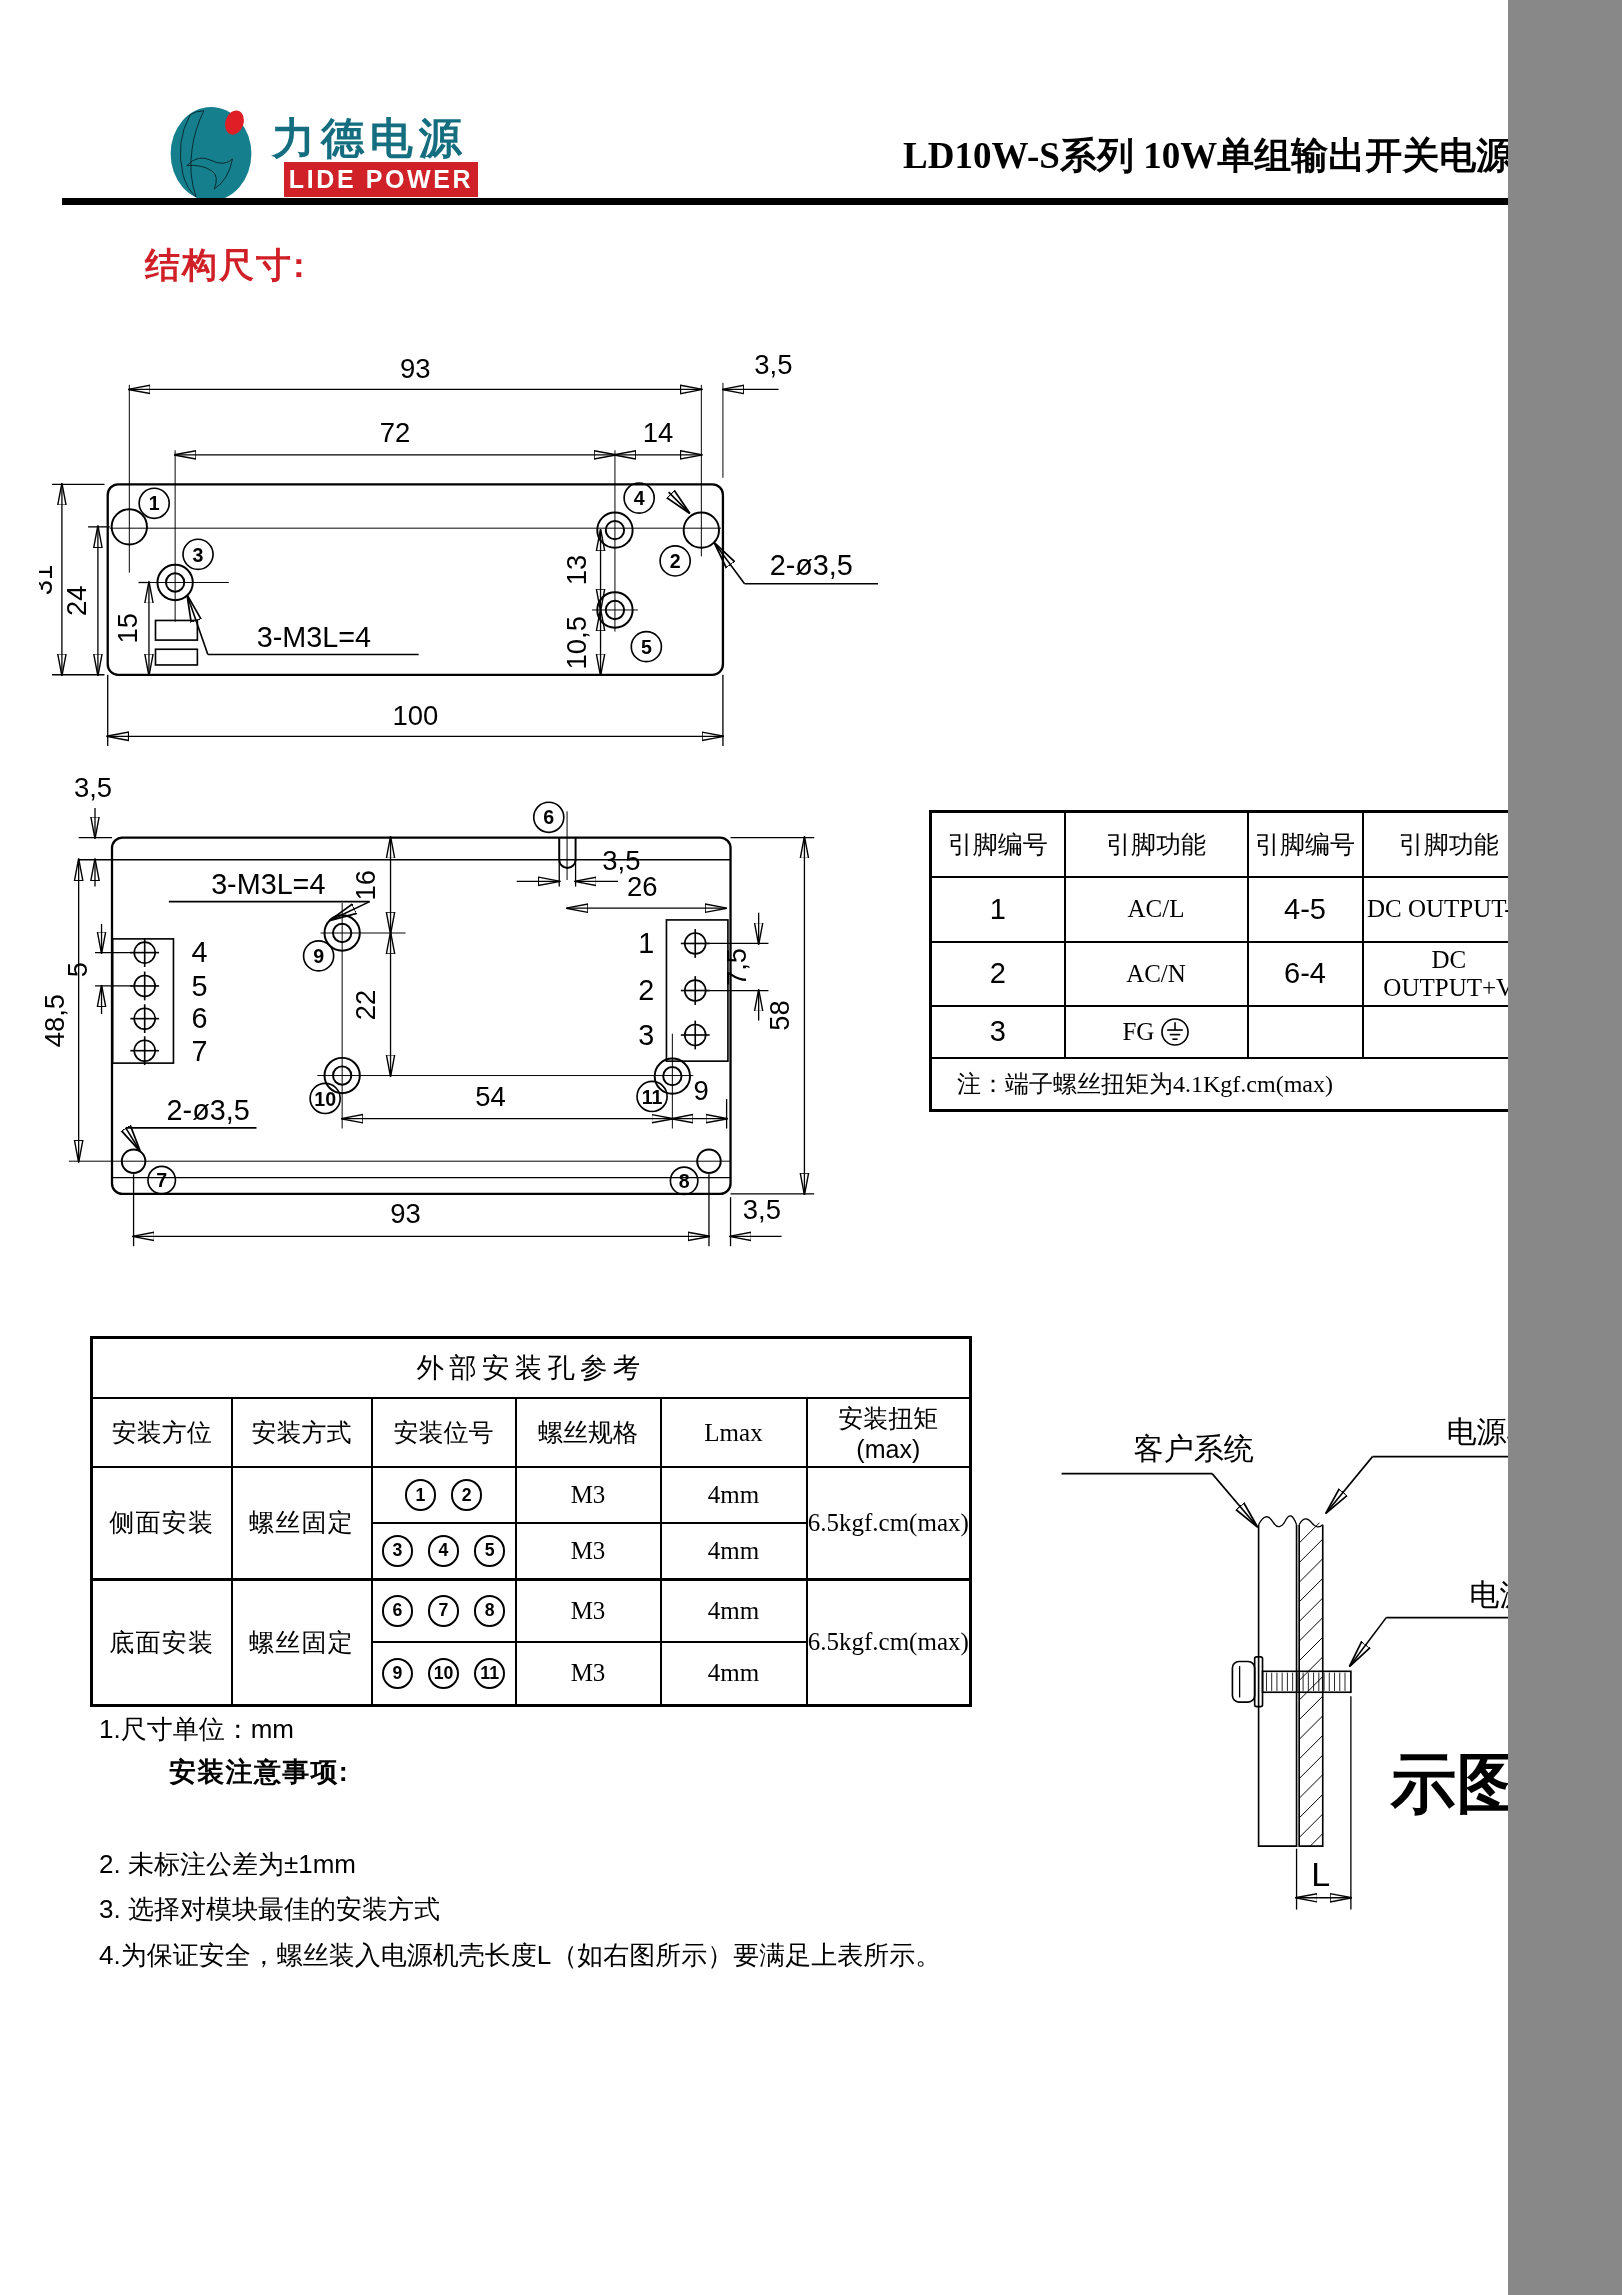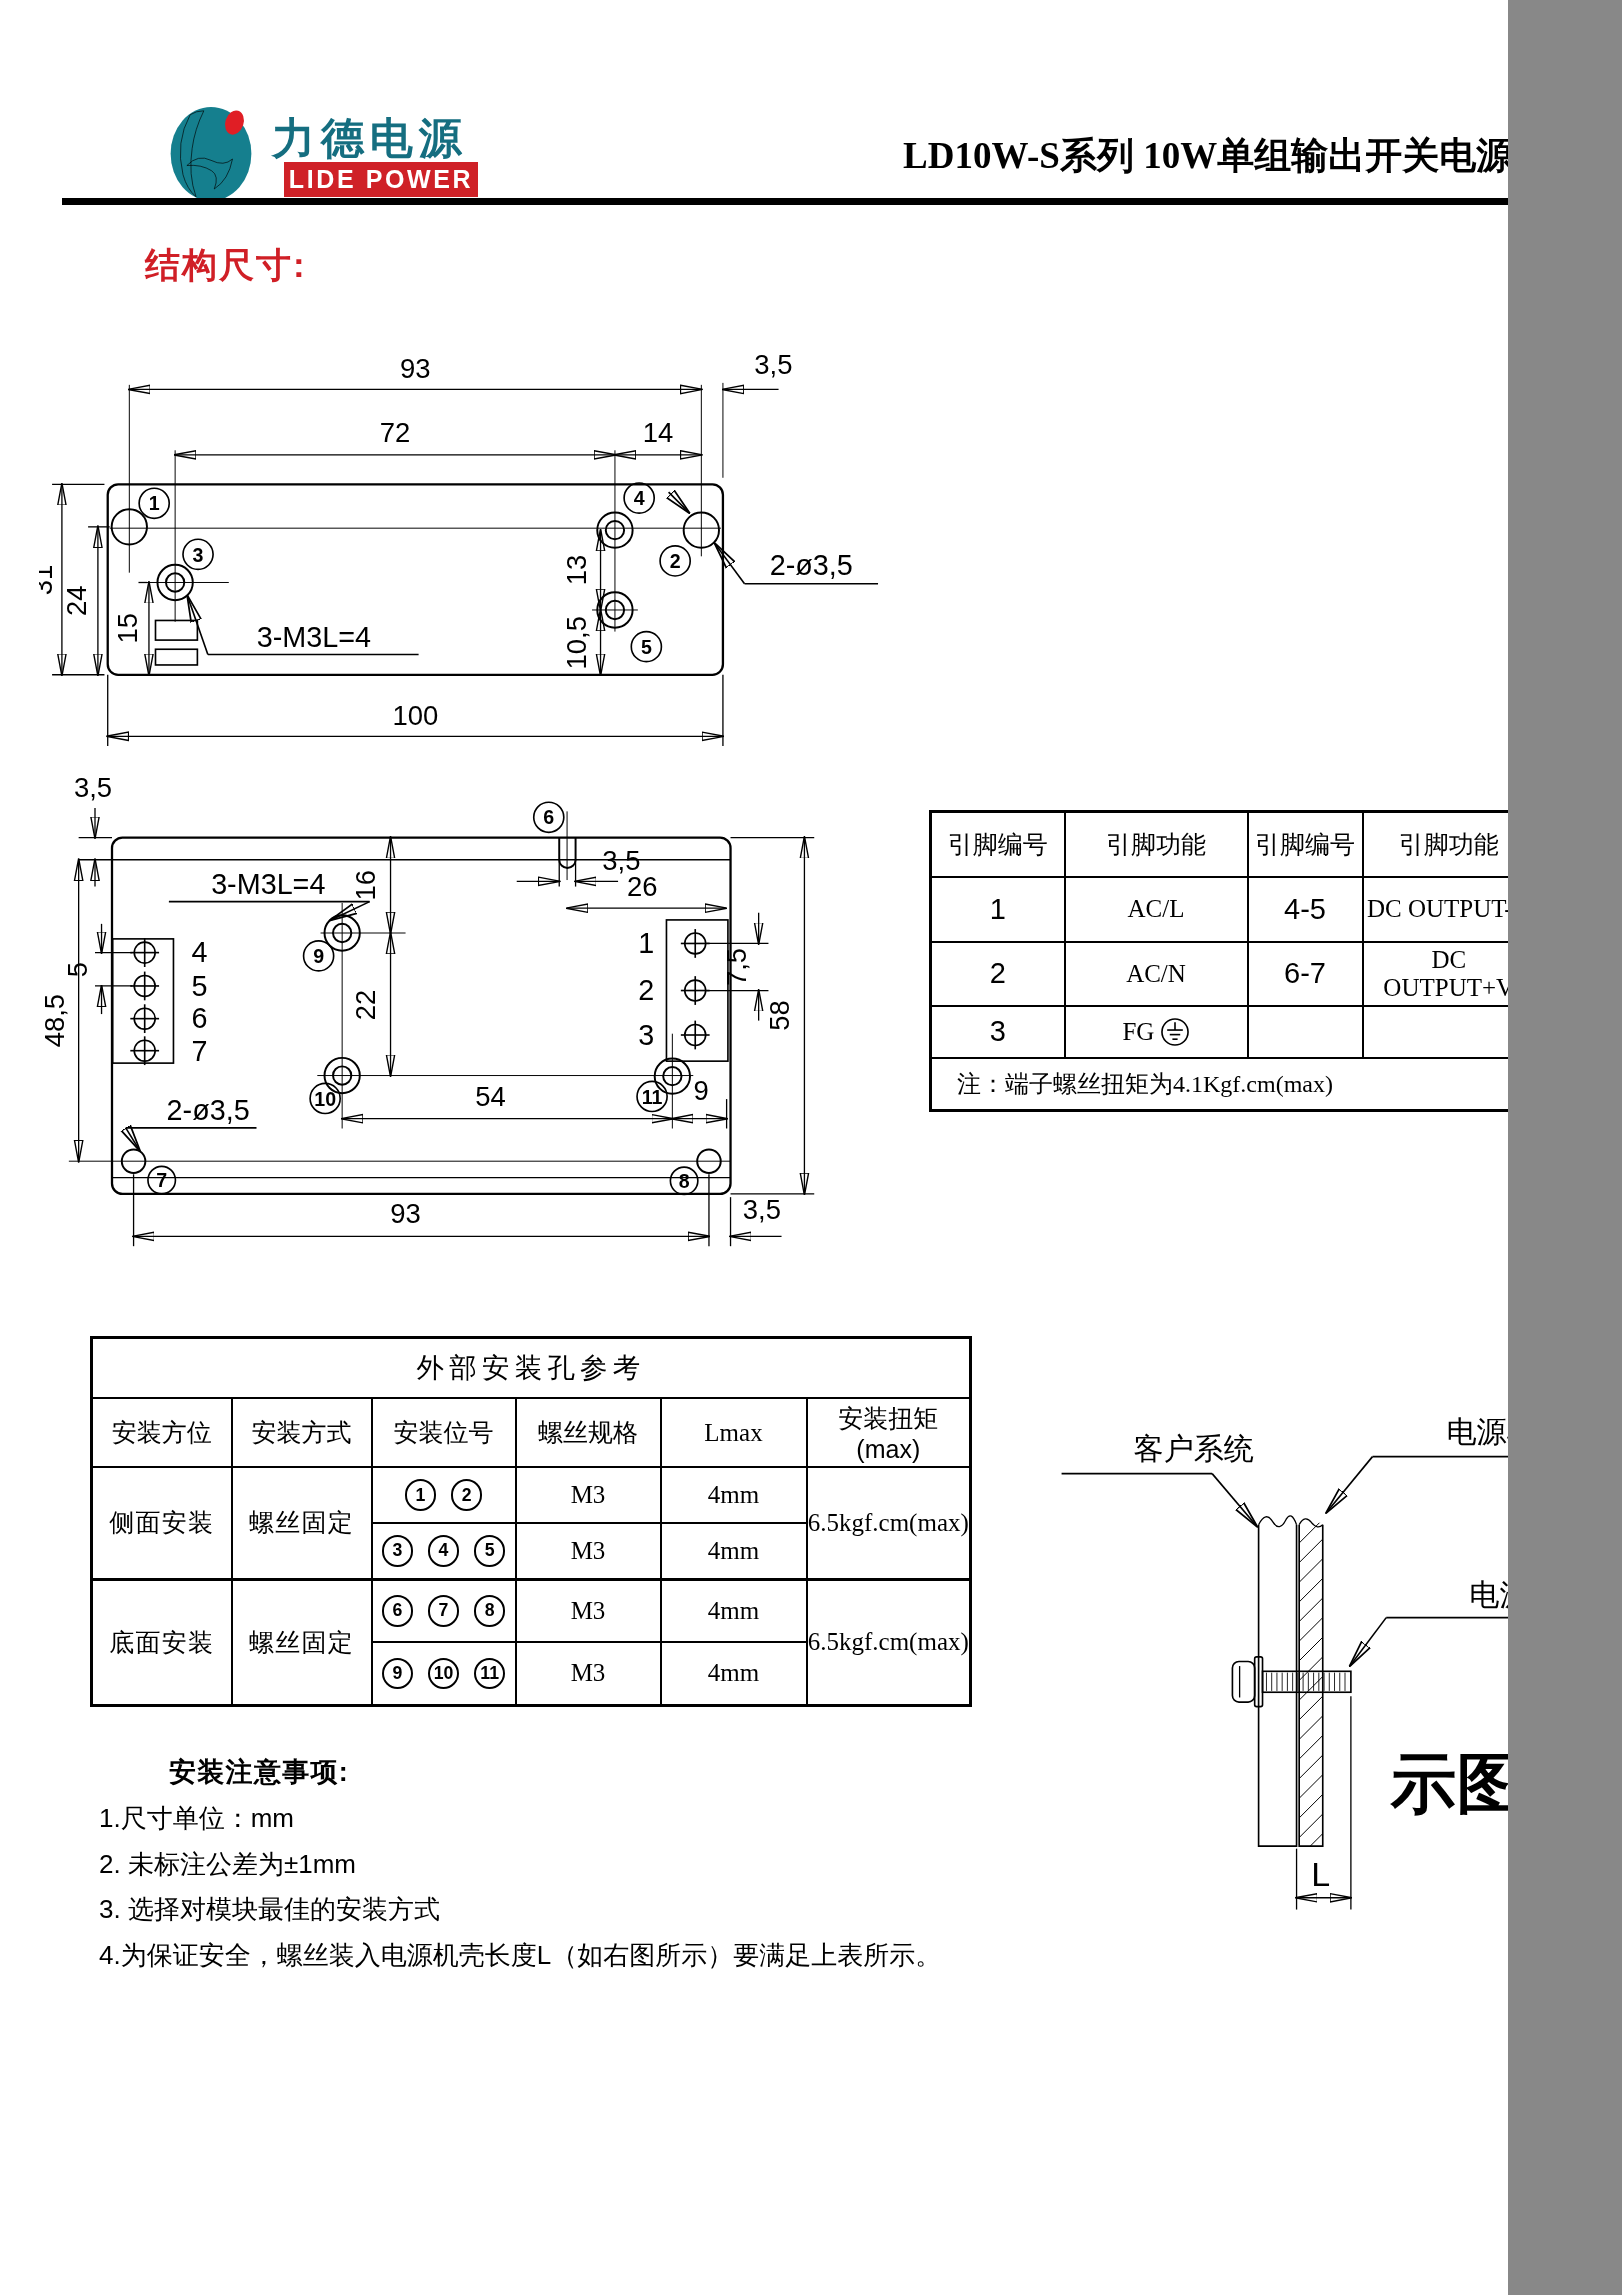--- a/index.html
+++ b/index.html
@@ -308,21 +308,21 @@
       </tr>
       <tr style="height:65px;">
         <td class="num">1</td>
         <td class="fn">AC/L</td>
         <td class="num">4-5</td>
         <td class="fn">DC OUTPUT-V</td>
       </tr>
       <tr style="height:64px;">
         <td class="num">2</td>
         <td class="fn">AC/N</td>
-        <td class="num">6-7</td>
+        <td class="num">6-4</td>
         <td class="fn">DC OUTPUT+V</td>
       </tr>
       <tr style="height:52px;">
         <td class="num">3</td>
         <td class="fn">
           <span class="fg-wrap">
                 <span>FG</span>
                 <svg width="30" height="30" viewBox="0 0 46 46">
                   <circle cx="23" cy="23" r="20" stroke-width="2.5"></circle>
                   <line x1="23" y1="8" x2="23" y2="20" stroke-width="2.5"></line>
@@ -485,19 +485,19 @@
     <g>
       <text x="172" y="150" font-size="46">客户系统</text>
       <text x="650" y="124" font-size="46">电源机壳</text>
       <text x="685" y="372" font-size="46">电源固定螺丝</text>
       <text x="665" y="680" font-size="100" text-anchor="middle" style="font-weight:bold;">示图</text>
       <text x="458" y="802" font-size="52" text-anchor="middle">L</text>
     </g>
   </svg>
 
   <div class="abs notes-title">安装注意事项:</div>
-  <div class="abs note-item" style="top:1801px;">1.尺寸单位：mm</div>
+  <div class="abs note-item" style="top:1712px;">1.尺寸单位：mm</div>
   <div class="abs note-item" style="top:1847px;">2. 未标注公差为±1mm</div>
   <div class="abs note-item" style="top:1892px;">3. 选择对模块最佳的安装方式</div>
   <div class="abs note-item" style="top:1938px;">4.为保证安全，螺丝装入电源机壳长度L（如右图所示）要满足上表所示。</div>
 
 </div>
 
 
 </body></html>

